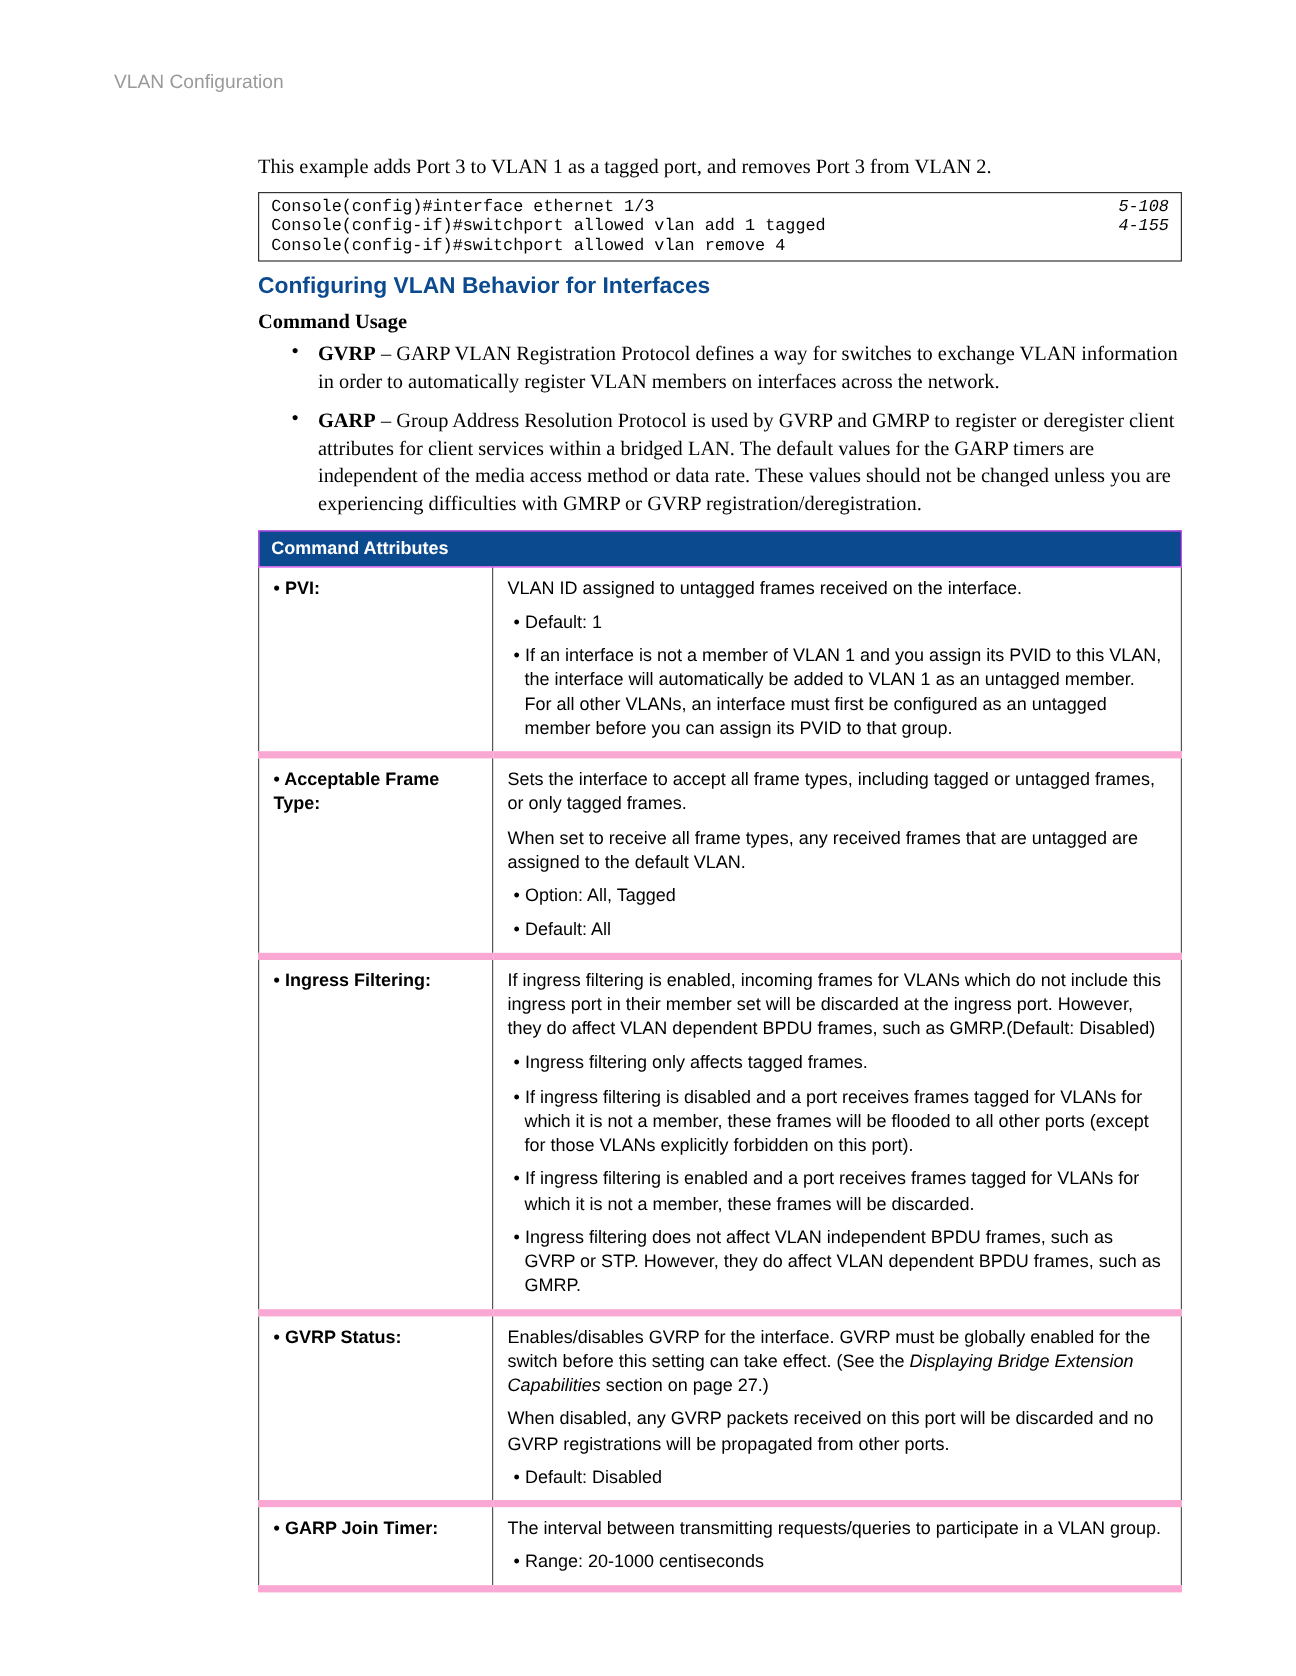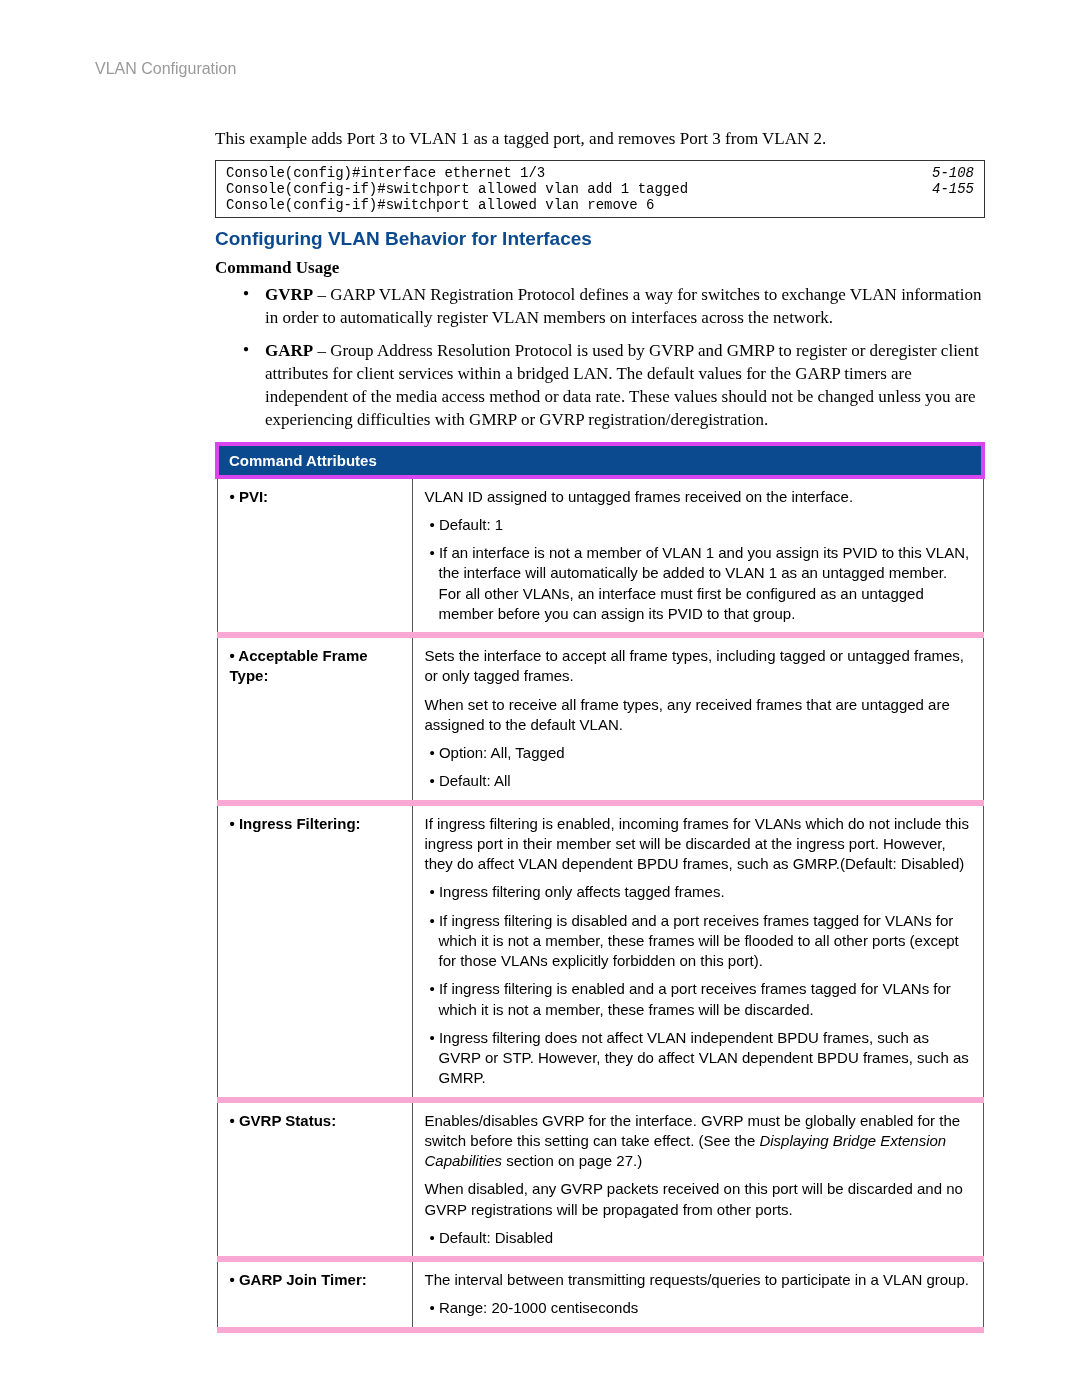--- a/index.html
+++ b/index.html
@@ -90,21 +90,21 @@
     margin-top: 10px;
     font-family: Arial, Helvetica, sans-serif;
   }
   .attr-table th.table-header {
     background: #0b4a8f;
     color: #fff;
     text-align: left;
     font-weight: bold;
     padding: 6px 10px;
     font-size: 15px;
-    border: 4px solid #d946ef;
+    border: 1px solid #d946ef;
   }
   .attr-table td {
     border-left: 1px solid #555;
     border-right: 1px solid #555;
     border-bottom: 6px solid #f9a8d4;
     padding: 8px 12px;
     font-size: 15px;
     line-height: 1.35;
     vertical-align: top;
   }
@@ -142,21 +142,21 @@
     <div class="code-box">
       <div class="code-row">
         <span>Console(config)#interface ethernet 1/3</span>
         <span class="right">5-108</span>
       </div>
       <div class="code-row">
         <span>Console(config-if)#switchport allowed vlan add 1 tagged</span>
         <span class="right">4-155</span>
       </div>
       <div class="code-row">
-        <span>Console(config-if)#switchport allowed vlan remove 6</span>
+        <span>Console(config-if)#switchport allowed vlan remove 4</span>
         <span class="right"></span>
       </div>
     </div>
 
 
     <div class="h3">Configuring VLAN Behavior for Interfaces</div>
     <div class="cmd-usage-label">Command Usage</div>
 
     <ul class="bullets">
       <li>

